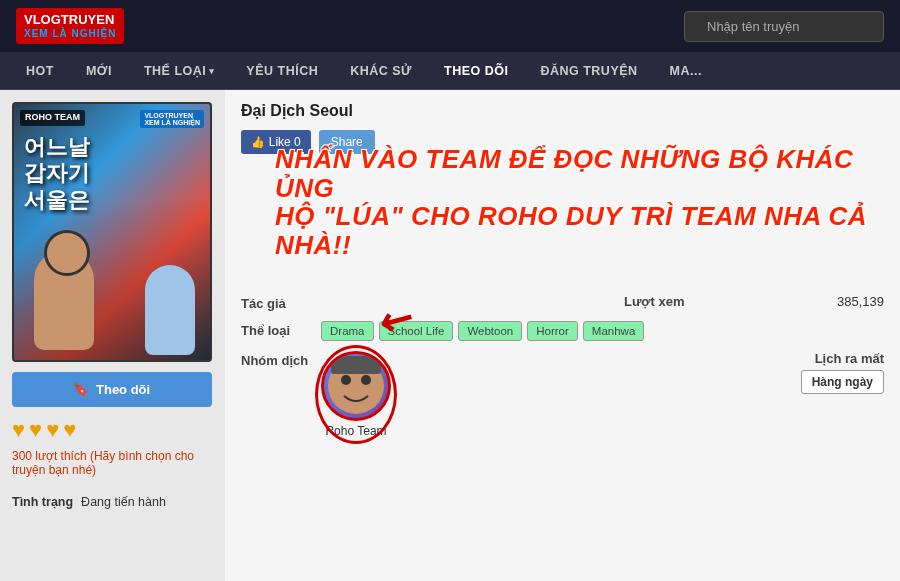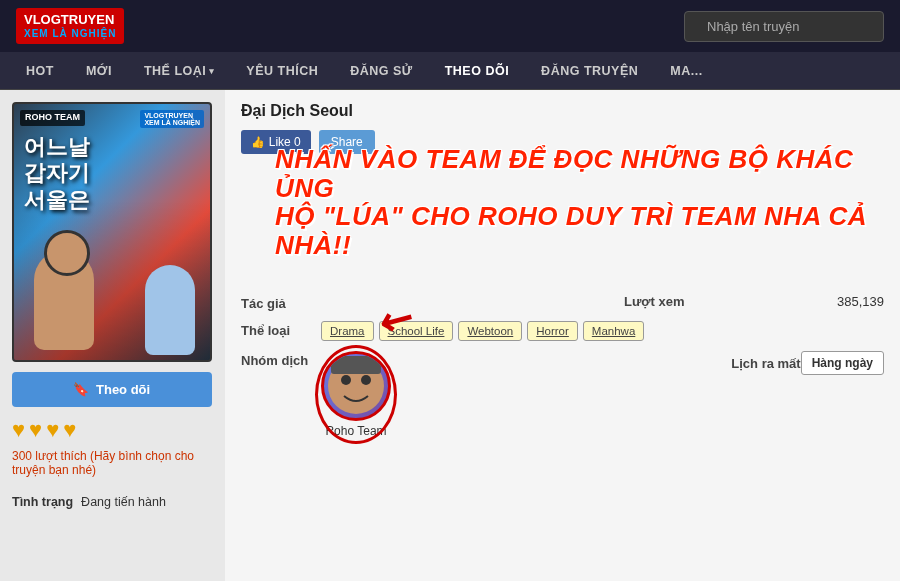--- a/index.html
+++ b/index.html
@@ -330,23 +330,22 @@
       display: flex;
       flex-wrap: wrap;
       gap: 5px;
     }
     .tag {
       border: 1px solid #999;
       color: #444;
       font-size: 11.5px;
       padding: 3px 8px;
       border-radius: 3px;
-      background: #fef9c3;
-      cursor: pointer;
-      text-decoration: underline;
+      background: #86efac;
+      cursor: pointer;
     }
 
     
     .group-section {
       display: flex;
       align-items: flex-start;
       gap: 16px;
     }
     .translator-avatar {
       width: 70px;
@@ -393,21 +392,21 @@
 </div>
 
 <div class="nav-bar">
   <div class="nav-item">HOT</div>
   <div class="nav-item">MỚI</div>
   <div class="nav-item">
     <span>THỂ LOẠI</span>
     <span class="arrow">▾</span>
   </div>
   <div class="nav-item">YÊU THÍCH</div>
-  <div class="nav-item">ĐĂNG SỬ</div>
+  <div class="nav-item">KHÁC SỬ</div>
   <div class="nav-item active">THEO DÕI</div>
   <div class="nav-item">ĐĂNG TRUYỆN</div>
   <div class="nav-item">MA...</div>
 </div>
 
 <div class="main-content">
 
   <div class="left-panel">
     <div class="manga-cover">
       <div class="cover-roho-badge">ROHO
@@ -497,21 +496,21 @@
                 <circle cx="30" cy="30" r="28" fill="#c8956c"></circle>
                 <circle cx="20" cy="24" r="5" fill="#333"></circle>
                 <circle cx="40" cy="24" r="5" fill="#333"></circle>
                 <path d="M18 40 Q30 50 42 40" stroke="#333" stroke-width="2" fill="none"></path>
                 <rect x="5" y="0" width="50" height="18" rx="3" fill="#555"></rect>
               </svg>
             </div>
             <div style="position:absolute; top:-6px; left:-6px; right:-6px; bottom:-6px; border:3px solid #cc0000; border-radius:50%; pointer-events:none;"></div>
             <div class="translator-name">Roho Team</div>
           </div>
-          <div style="margin-left:auto; display:flex; flex-direction:row; align-items:flex-end;">
+          <div style="margin-left:auto; display:flex; flex-direction:column; align-items:flex-end;">
             <span style="font-size:13px; font-weight:bold; color:#444; margin-bottom:4px;">Lịch ra mất</span>
             <span class="schedule-badge">Hàng ngày</span>
           </div>
         </div>
       </div>
 
     </div>
   </div>
 
 </div>

